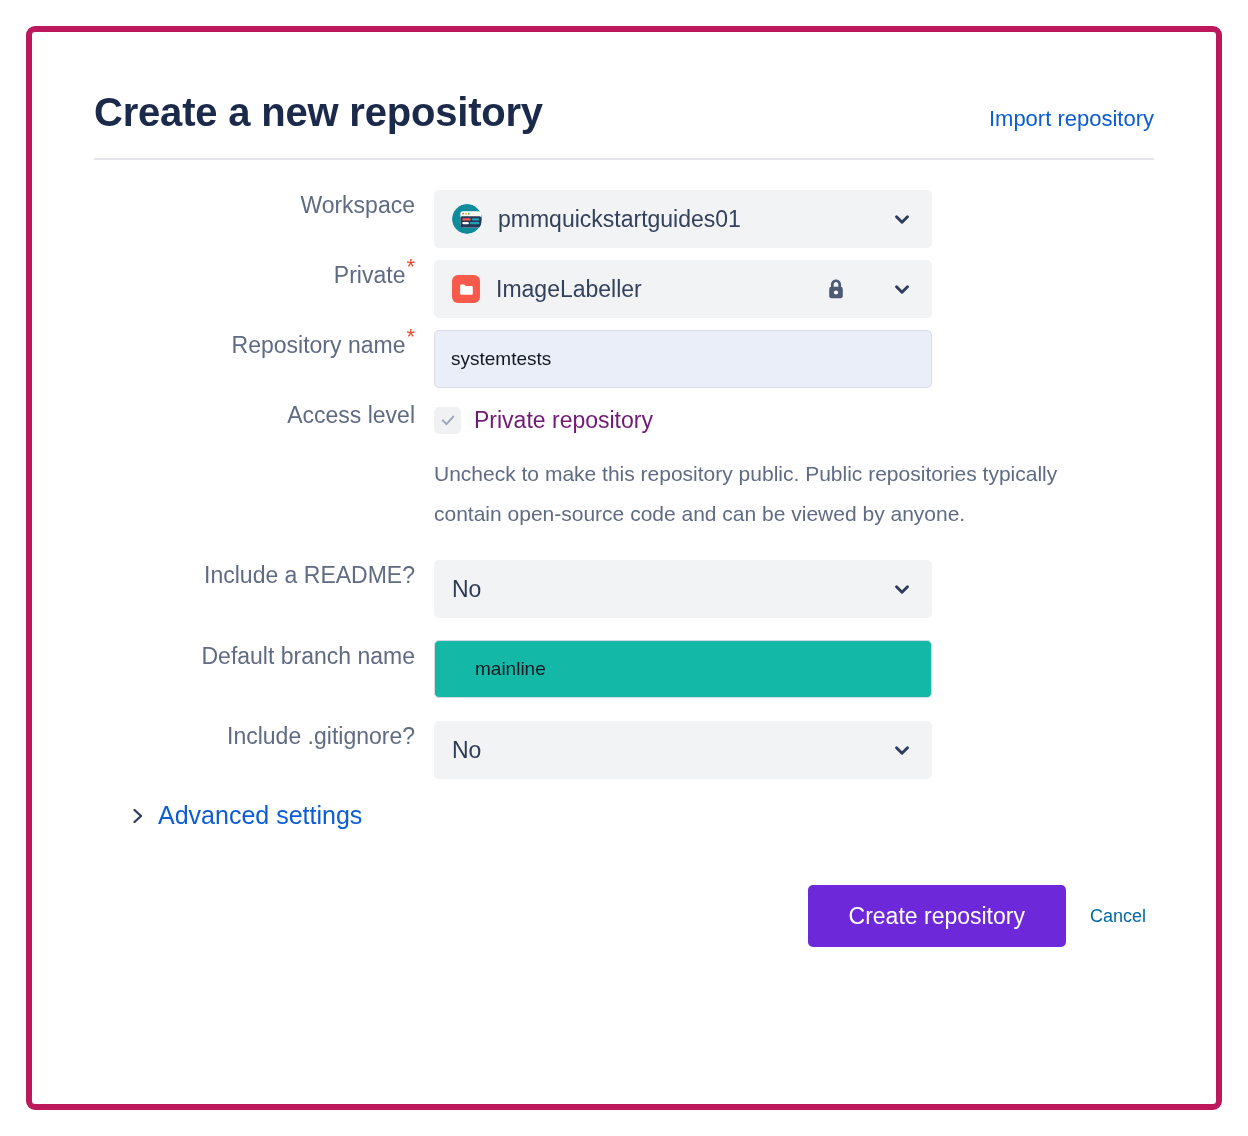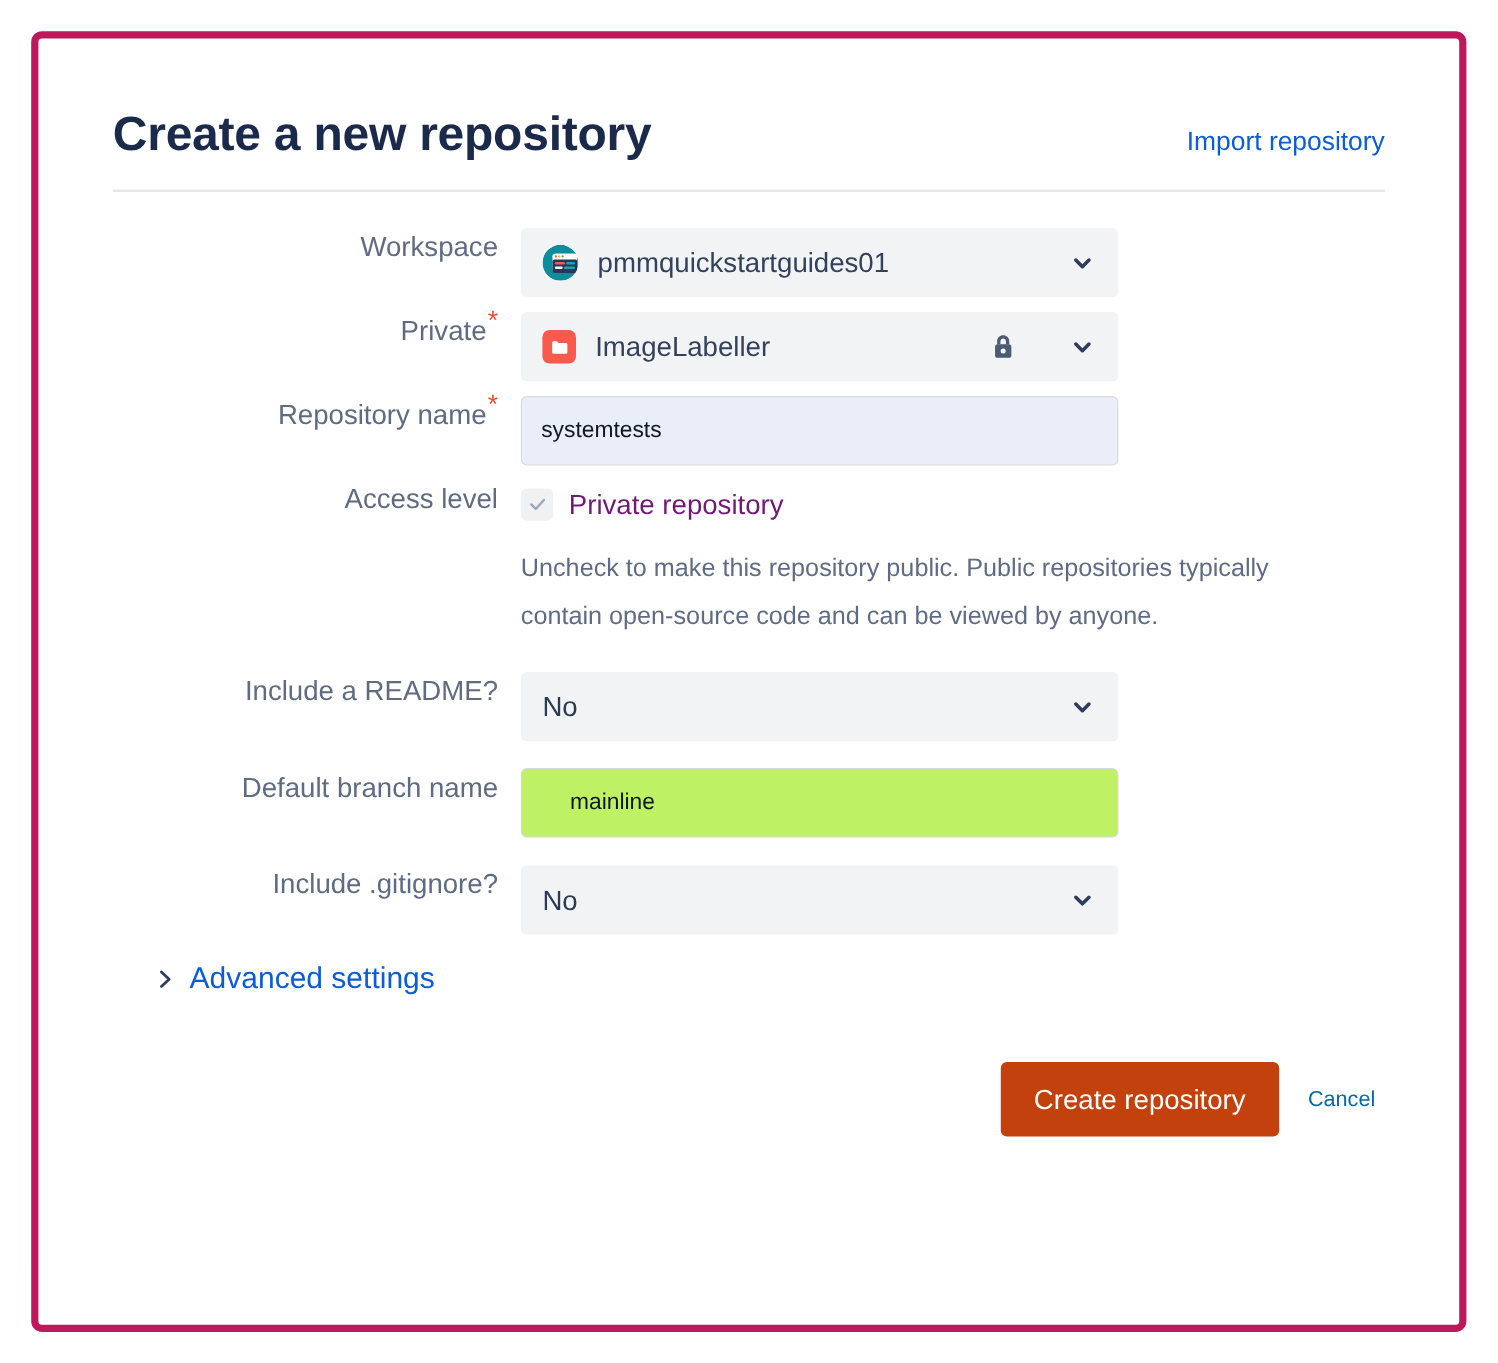--- a/index.html
+++ b/index.html
@@ -162,21 +162,21 @@
     font-size: 19px;
     color: #111823;
     padding: 0 16px;
     outline: none;
   }
   .text-input.focused {
     background: #e9eef8;
     border: 1px solid #d8dbe2;
   }
   .text-input.plain {
-    background: #bef264;
+    background: #14b8a6;
     border: 1px solid #d5d8de;
     padding-left: 40px;
   }
 
   
   .check-row {
     display: flex;
     align-items: center;
     height: 40px;
   }
@@ -225,28 +225,28 @@
 
   
   .footer {
     display: flex;
     align-items: center;
     justify-content: flex-end;
     margin-top: 55px;
     padding-right: 8px;
   }
   .btn-primary {
-    background: #c2410c;
+    background: #6d28d9;
     color: #ffffff;
     border: none;
     border-radius: 5px;
     font-family: "Liberation Sans", sans-serif;
     font-size: 23px;
     height: 62px;
-    padding: 0 28px;
+    padding: 0 41px;
     cursor: pointer;
   }
   .btn-link {
     color: #0369a1;
     font-size: 18px;
     margin-left: 24px;
     text-decoration: none;
     cursor: pointer;
   }
 </style>

